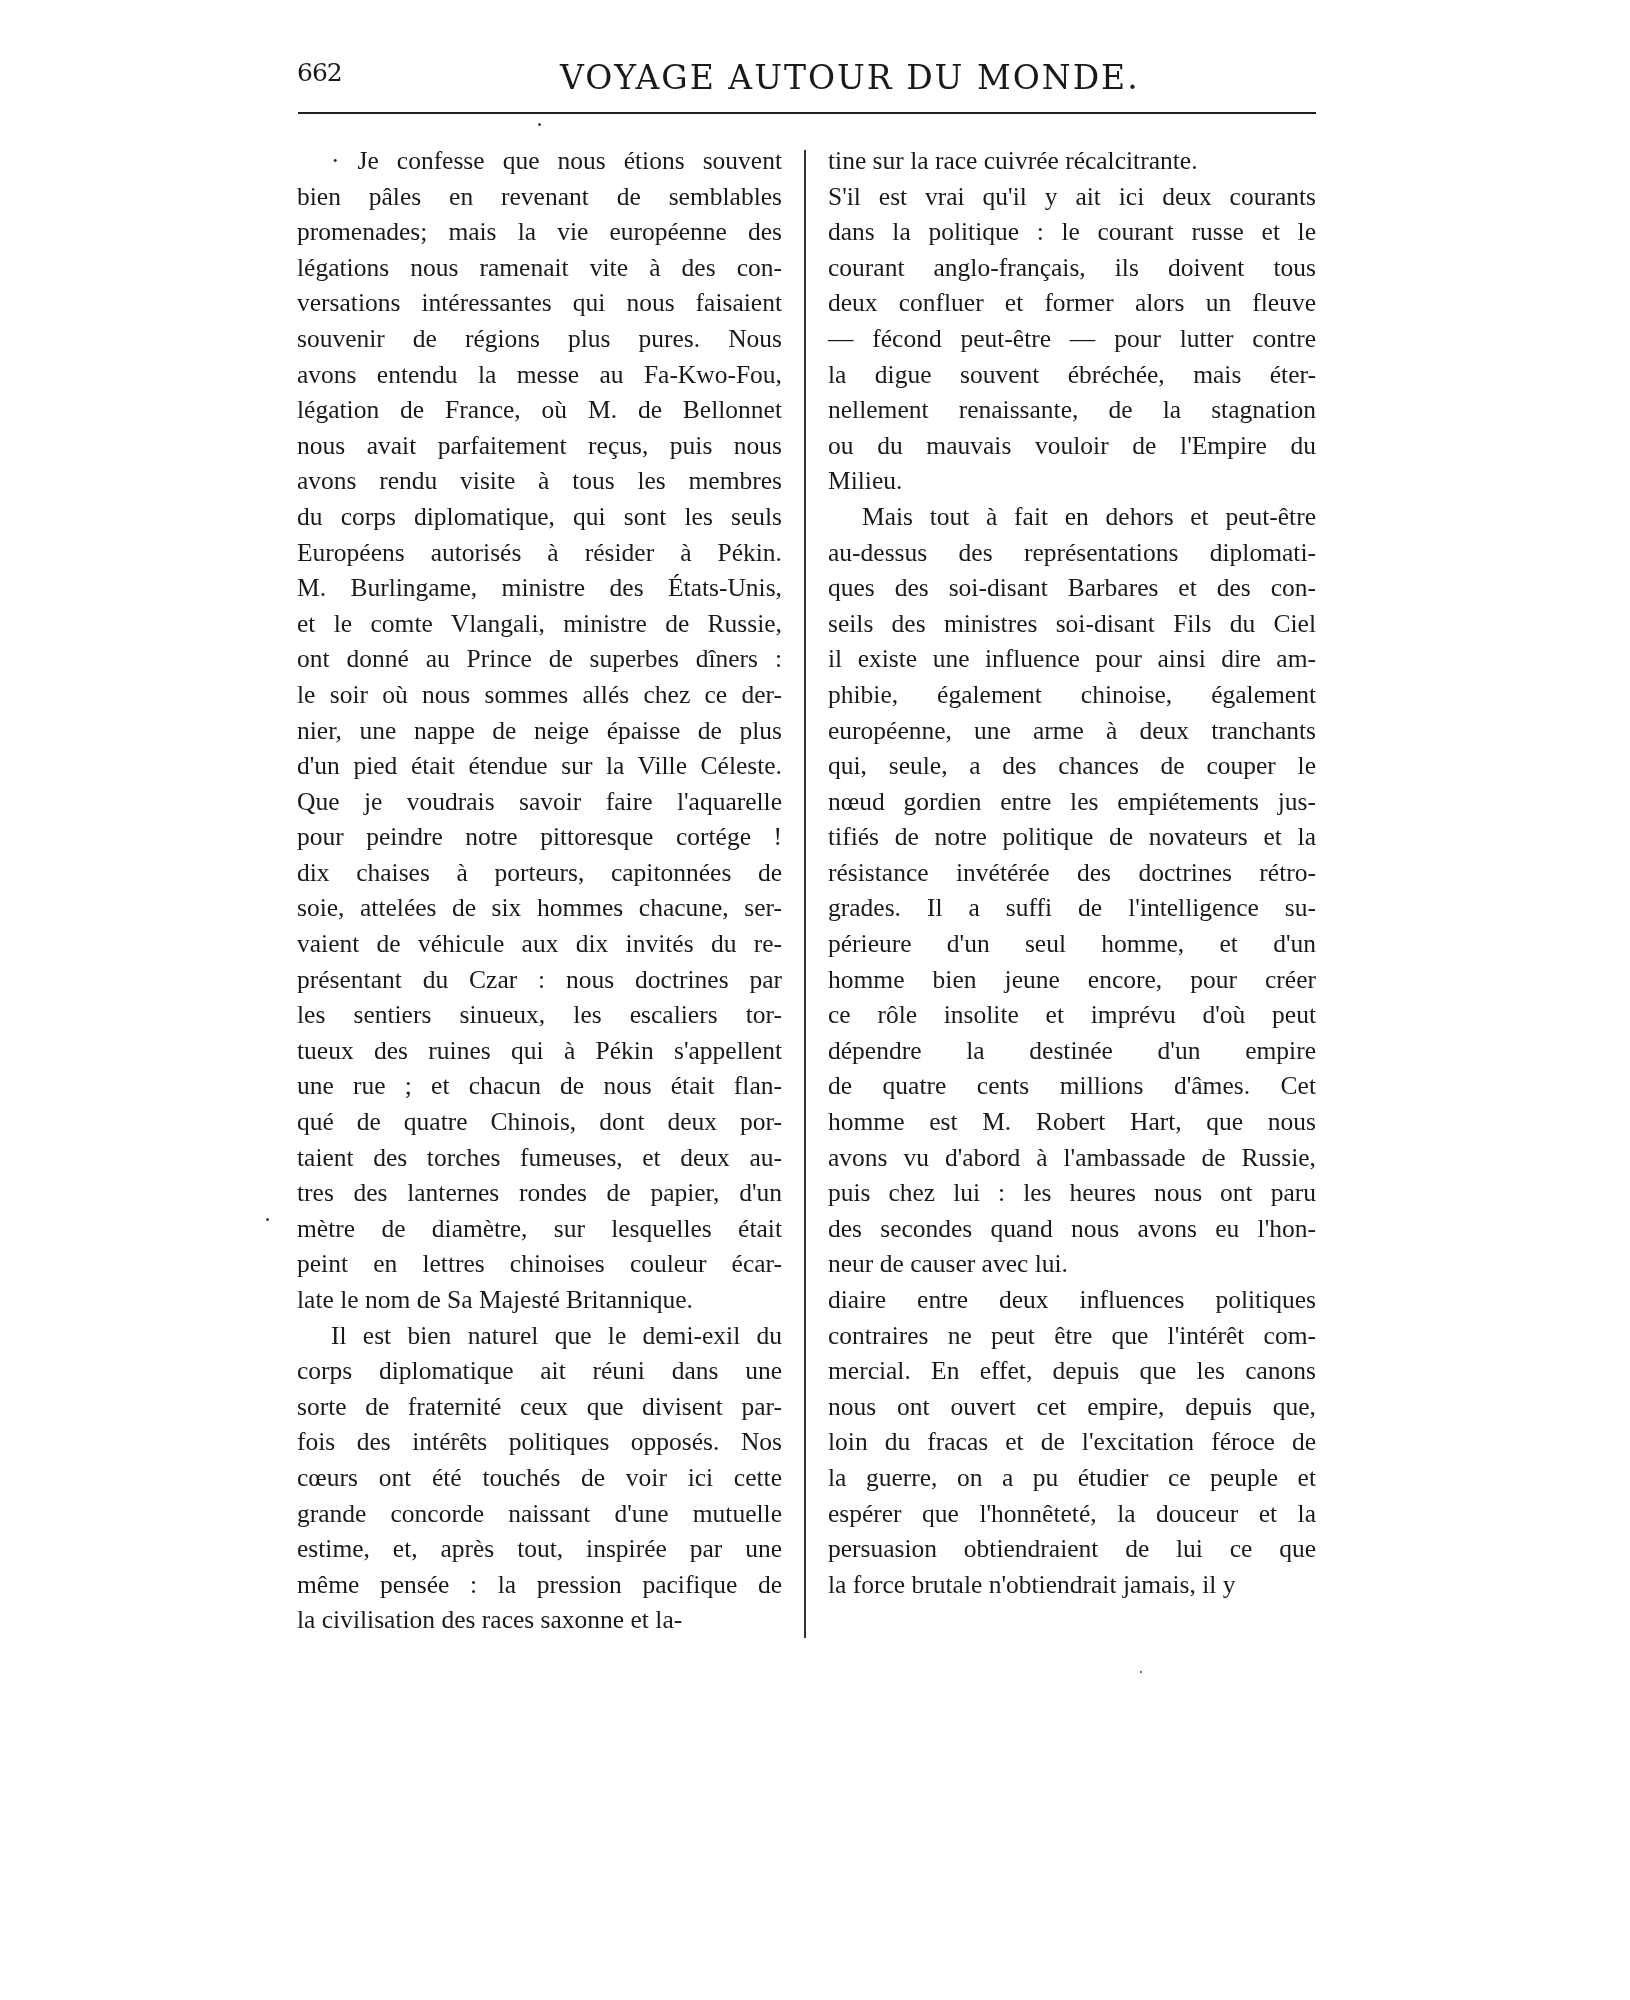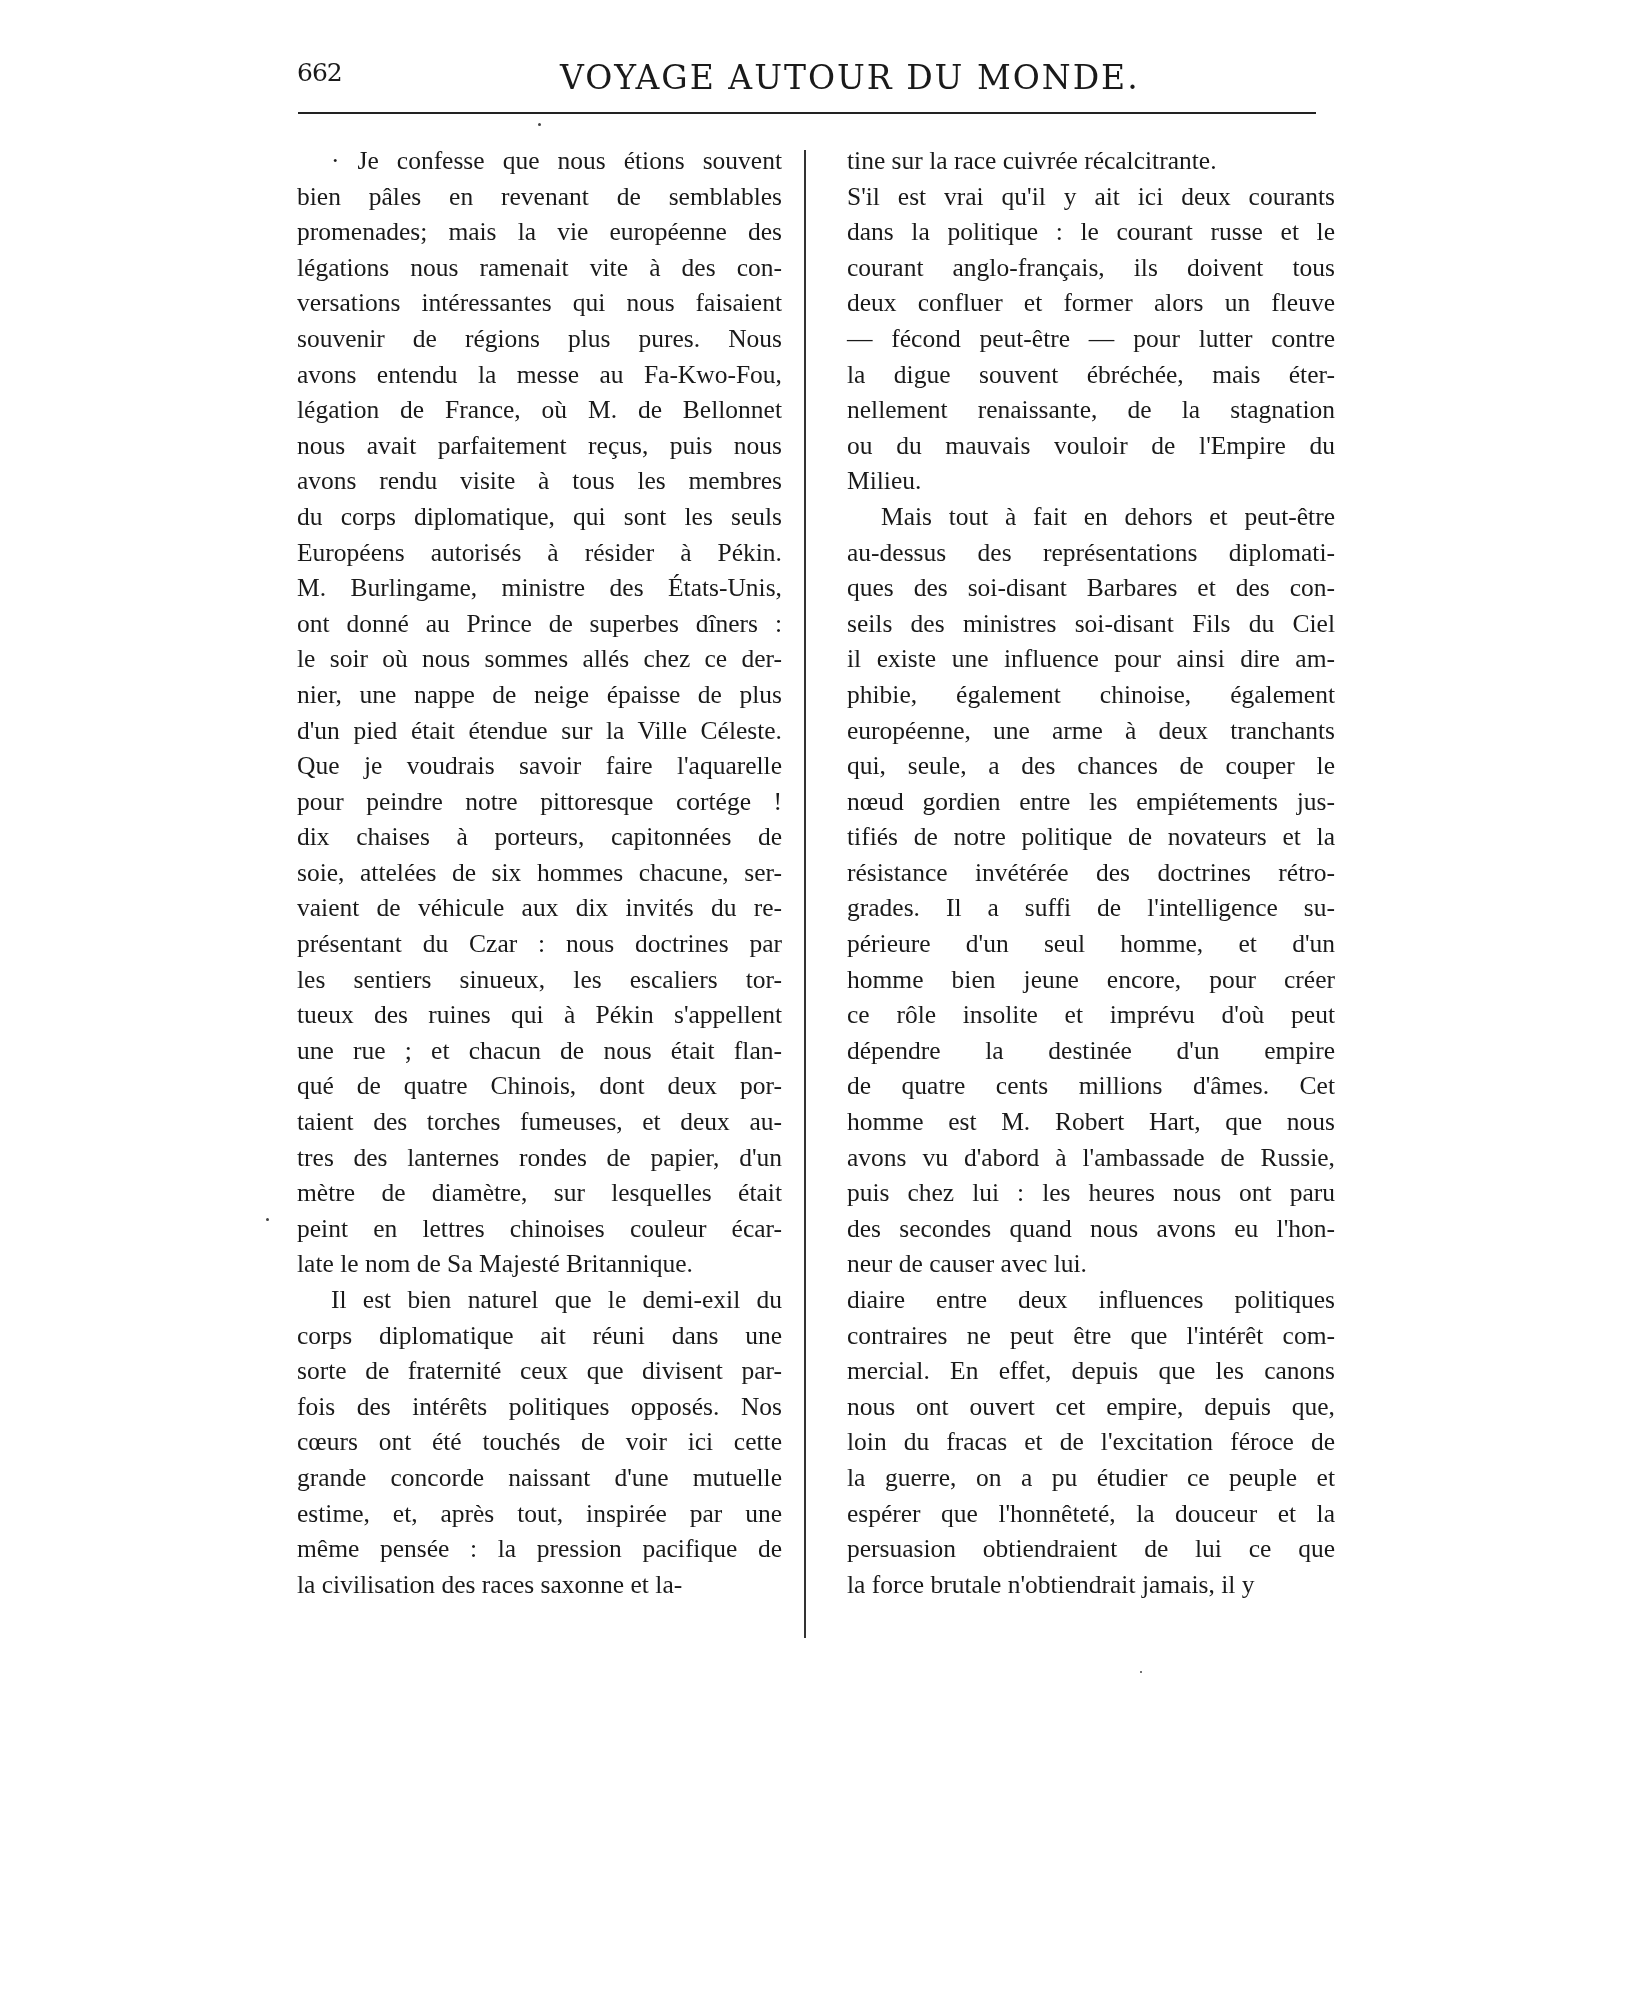--- a/index.html
+++ b/index.html
@@ -4,21 +4,21 @@
 <style>
   html, body { margin: 0; padding: 0; background: #ffffff; }
   body { width: 1630px; height: 2000px; position: relative; overflow: hidden;
          font-family: "DejaVu Serif", "Liberation Serif", serif; color: #1a1a1a; }
   .page-number { position: absolute; left: 297px; top: 58px; font-size: 25px; letter-spacing: -1px; text-align: center; }
   .running-head { position: absolute; left: 560px; top: 58px; font-size: 33px; letter-spacing: 2px; }
   .rule { position: absolute; left: 298px; top: 112px; width: 1018px; height: 2px; background: #222; }
   .col-divider { position: absolute; left: 804px; top: 150px; width: 2px; height: 1488px; background: #333; }
   .column { position: absolute; top: 143px; font-family: Liberation Serif, serif; font-size: 25.5px; line-height: 35.6px; }
   .col-left { left: 297px; width: 485px; }
-  .col-right { left: 828px; width: 488px; margin-left: 19px; }
+  .col-right { left: 828px; width: 488px; }
   .line { display: block; white-space: nowrap; text-align: justify; text-align-last: justify; height: 35.6px; }
   .line.last { text-align-last: left; }
   .line.indent { padding-left: 34px; }
   .stray-dot { position: absolute; width: 3px; height: 3px; border-radius: 50%; background: #444; }
 </style>
 </head>
 <body>
 
 <div class="page-number">662</div>
 <div class="running-head">VOYAGE AUTOUR DU MONDE.</div>
@@ -32,20 +32,21 @@
     <span class="line">légations nous ramenait vite à des con-</span>
     <span class="line">versations intéressantes qui nous faisaient</span>
     <span class="line">souvenir de régions plus pures. Nous</span>
     <span class="line">avons entendu la messe au Fa-Kwo-Fou,</span>
     <span class="line">légation de France, où M. de Bellonnet</span>
     <span class="line">nous avait parfaitement reçus, puis nous</span>
     <span class="line">avons rendu visite à tous les membres</span>
     <span class="line">du corps diplomatique, qui sont les seuls</span>
     <span class="line">Européens autorisés à résider à Pékin.</span>
     <span class="line">M. Burlingame, ministre des États-Unis,</span>
+    <span class="line">et le comte Vlangali, ministre de Russie,</span>
     <span class="line">ont donné au Prince de superbes dîners :</span>
     <span class="line">le soir où nous sommes allés chez ce der-</span>
     <span class="line">nier, une nappe de neige épaisse de plus</span>
     <span class="line">d'un pied était étendue sur la Ville Céleste.</span>
     <span class="line">Que je voudrais savoir faire l'aquarelle</span>
     <span class="line">pour peindre notre pittoresque cortége !</span>
     <span class="line">dix chaises à porteurs, capitonnées de</span>
     <span class="line">soie, attelées de six hommes chacune, ser-</span>
     <span class="line">vaient de véhicule aux dix invités du re-</span>
     <span class="line">présentant du Czar : nous doctrines par</span>

